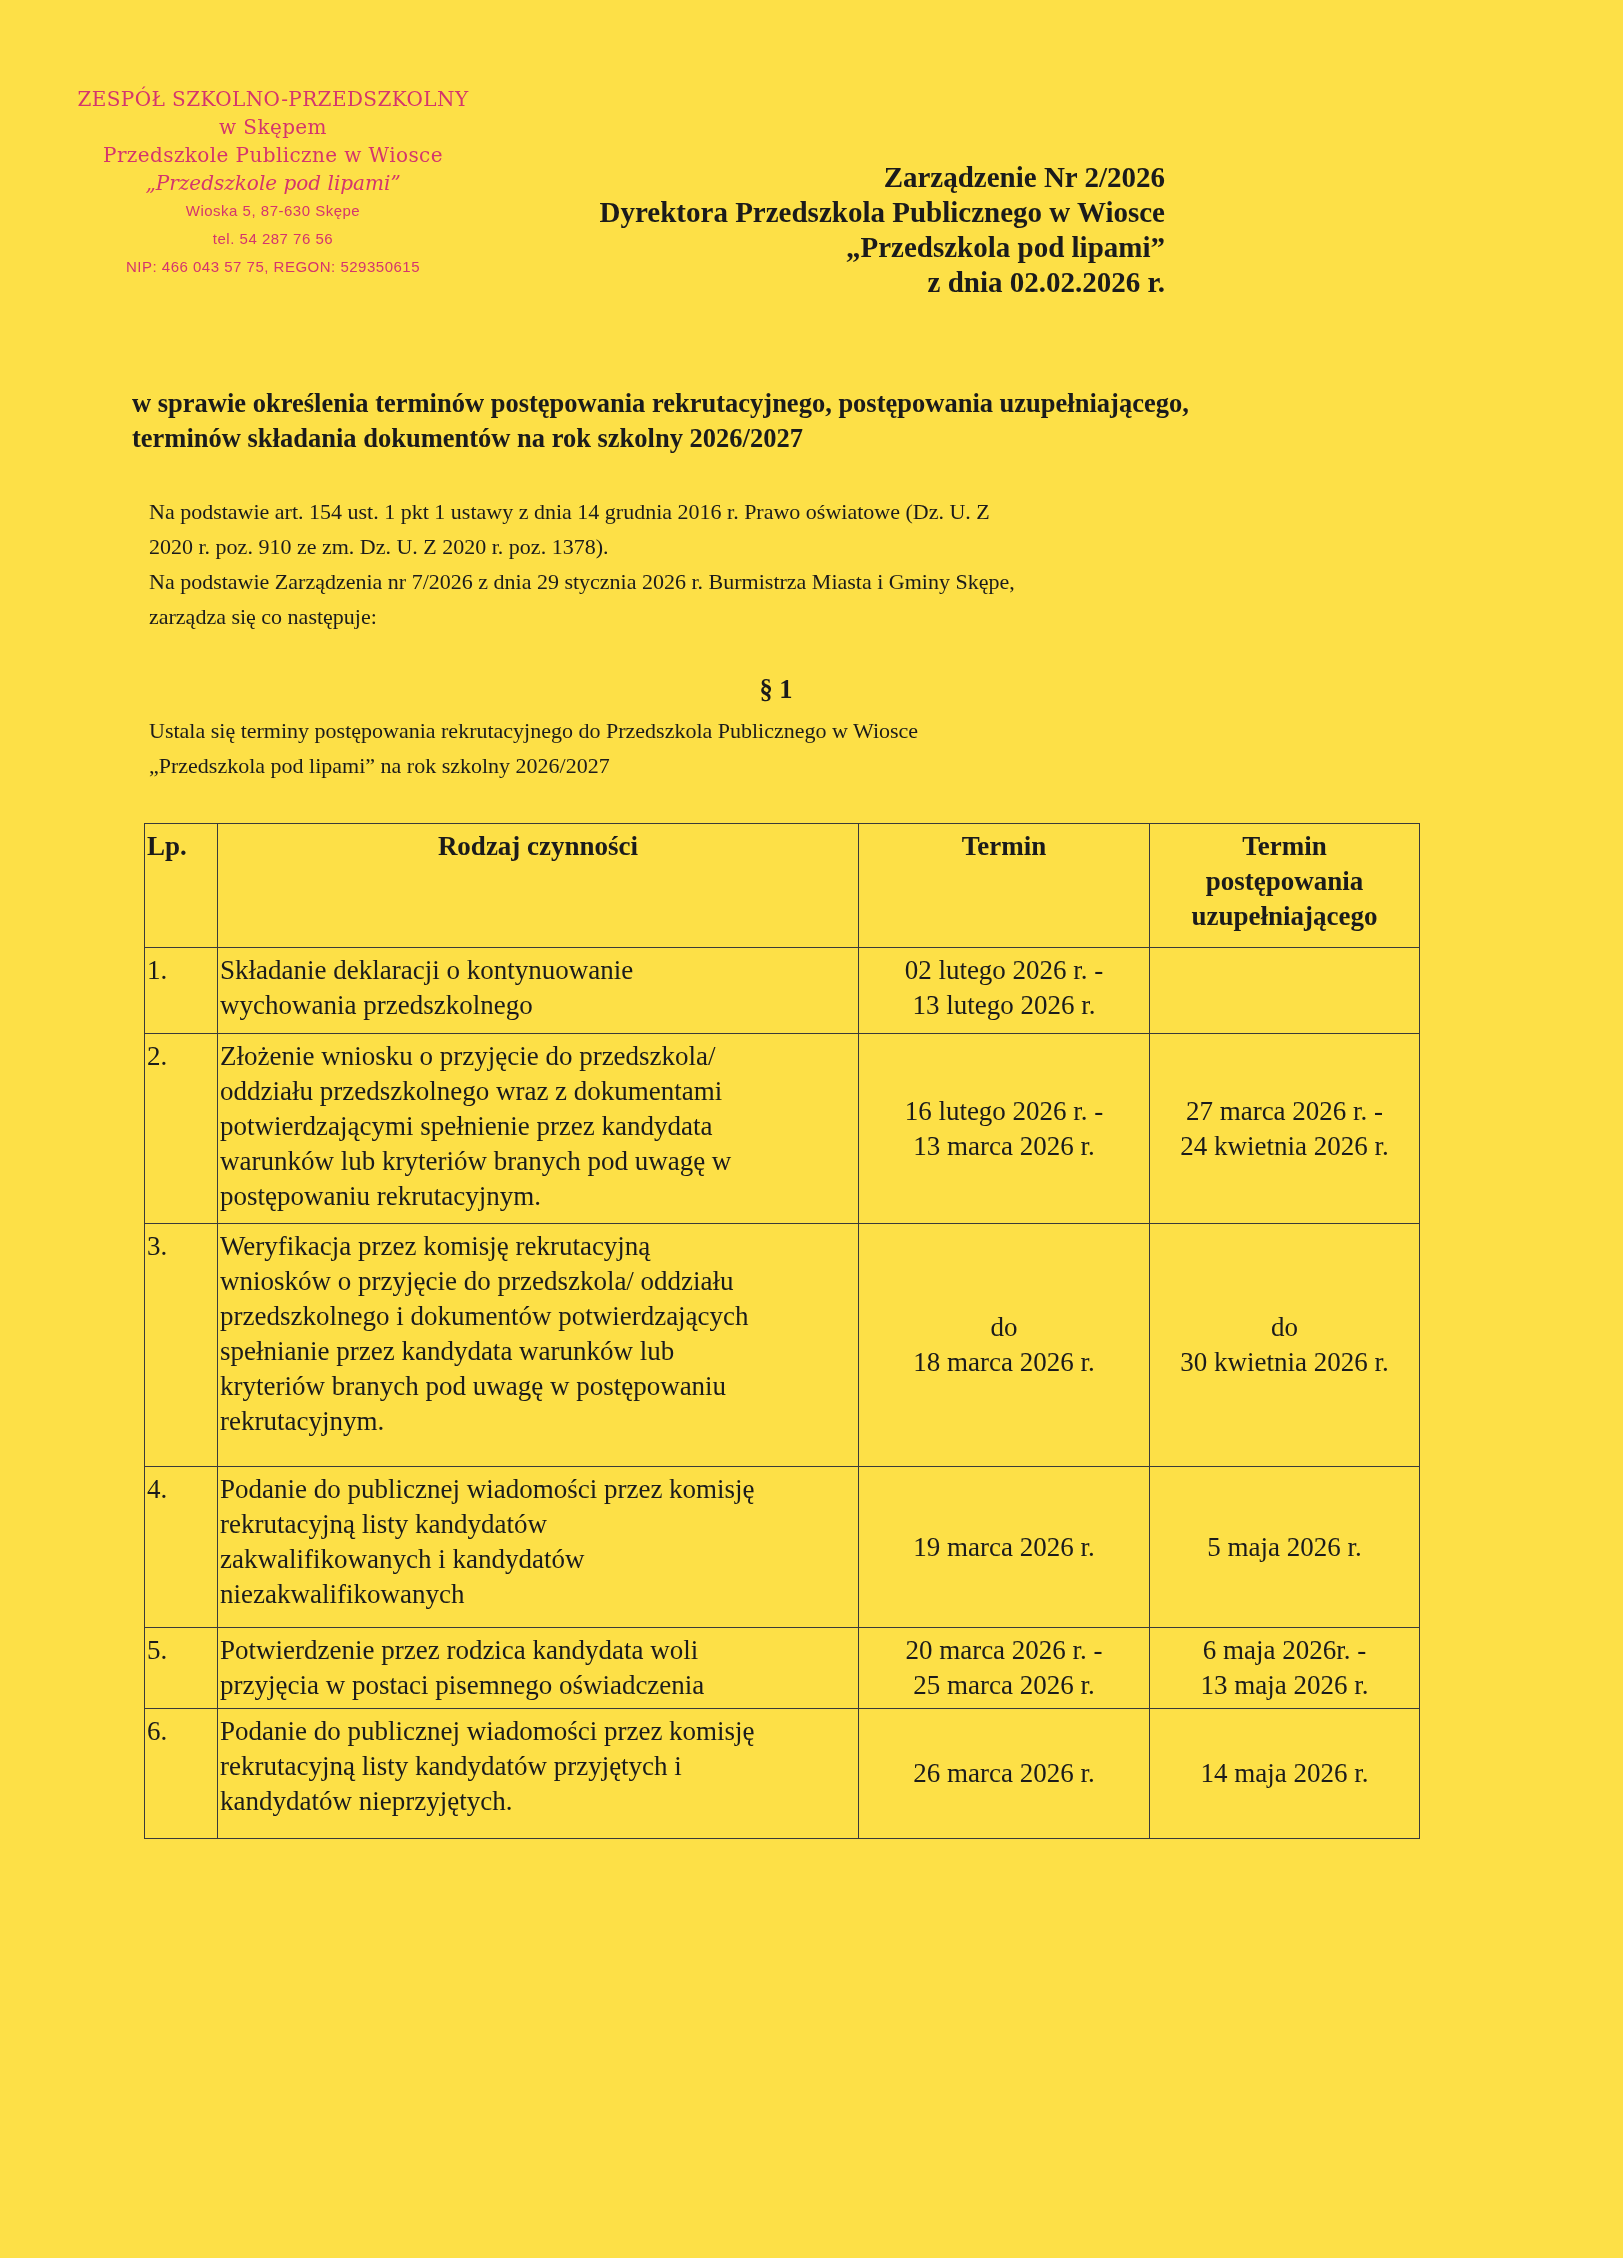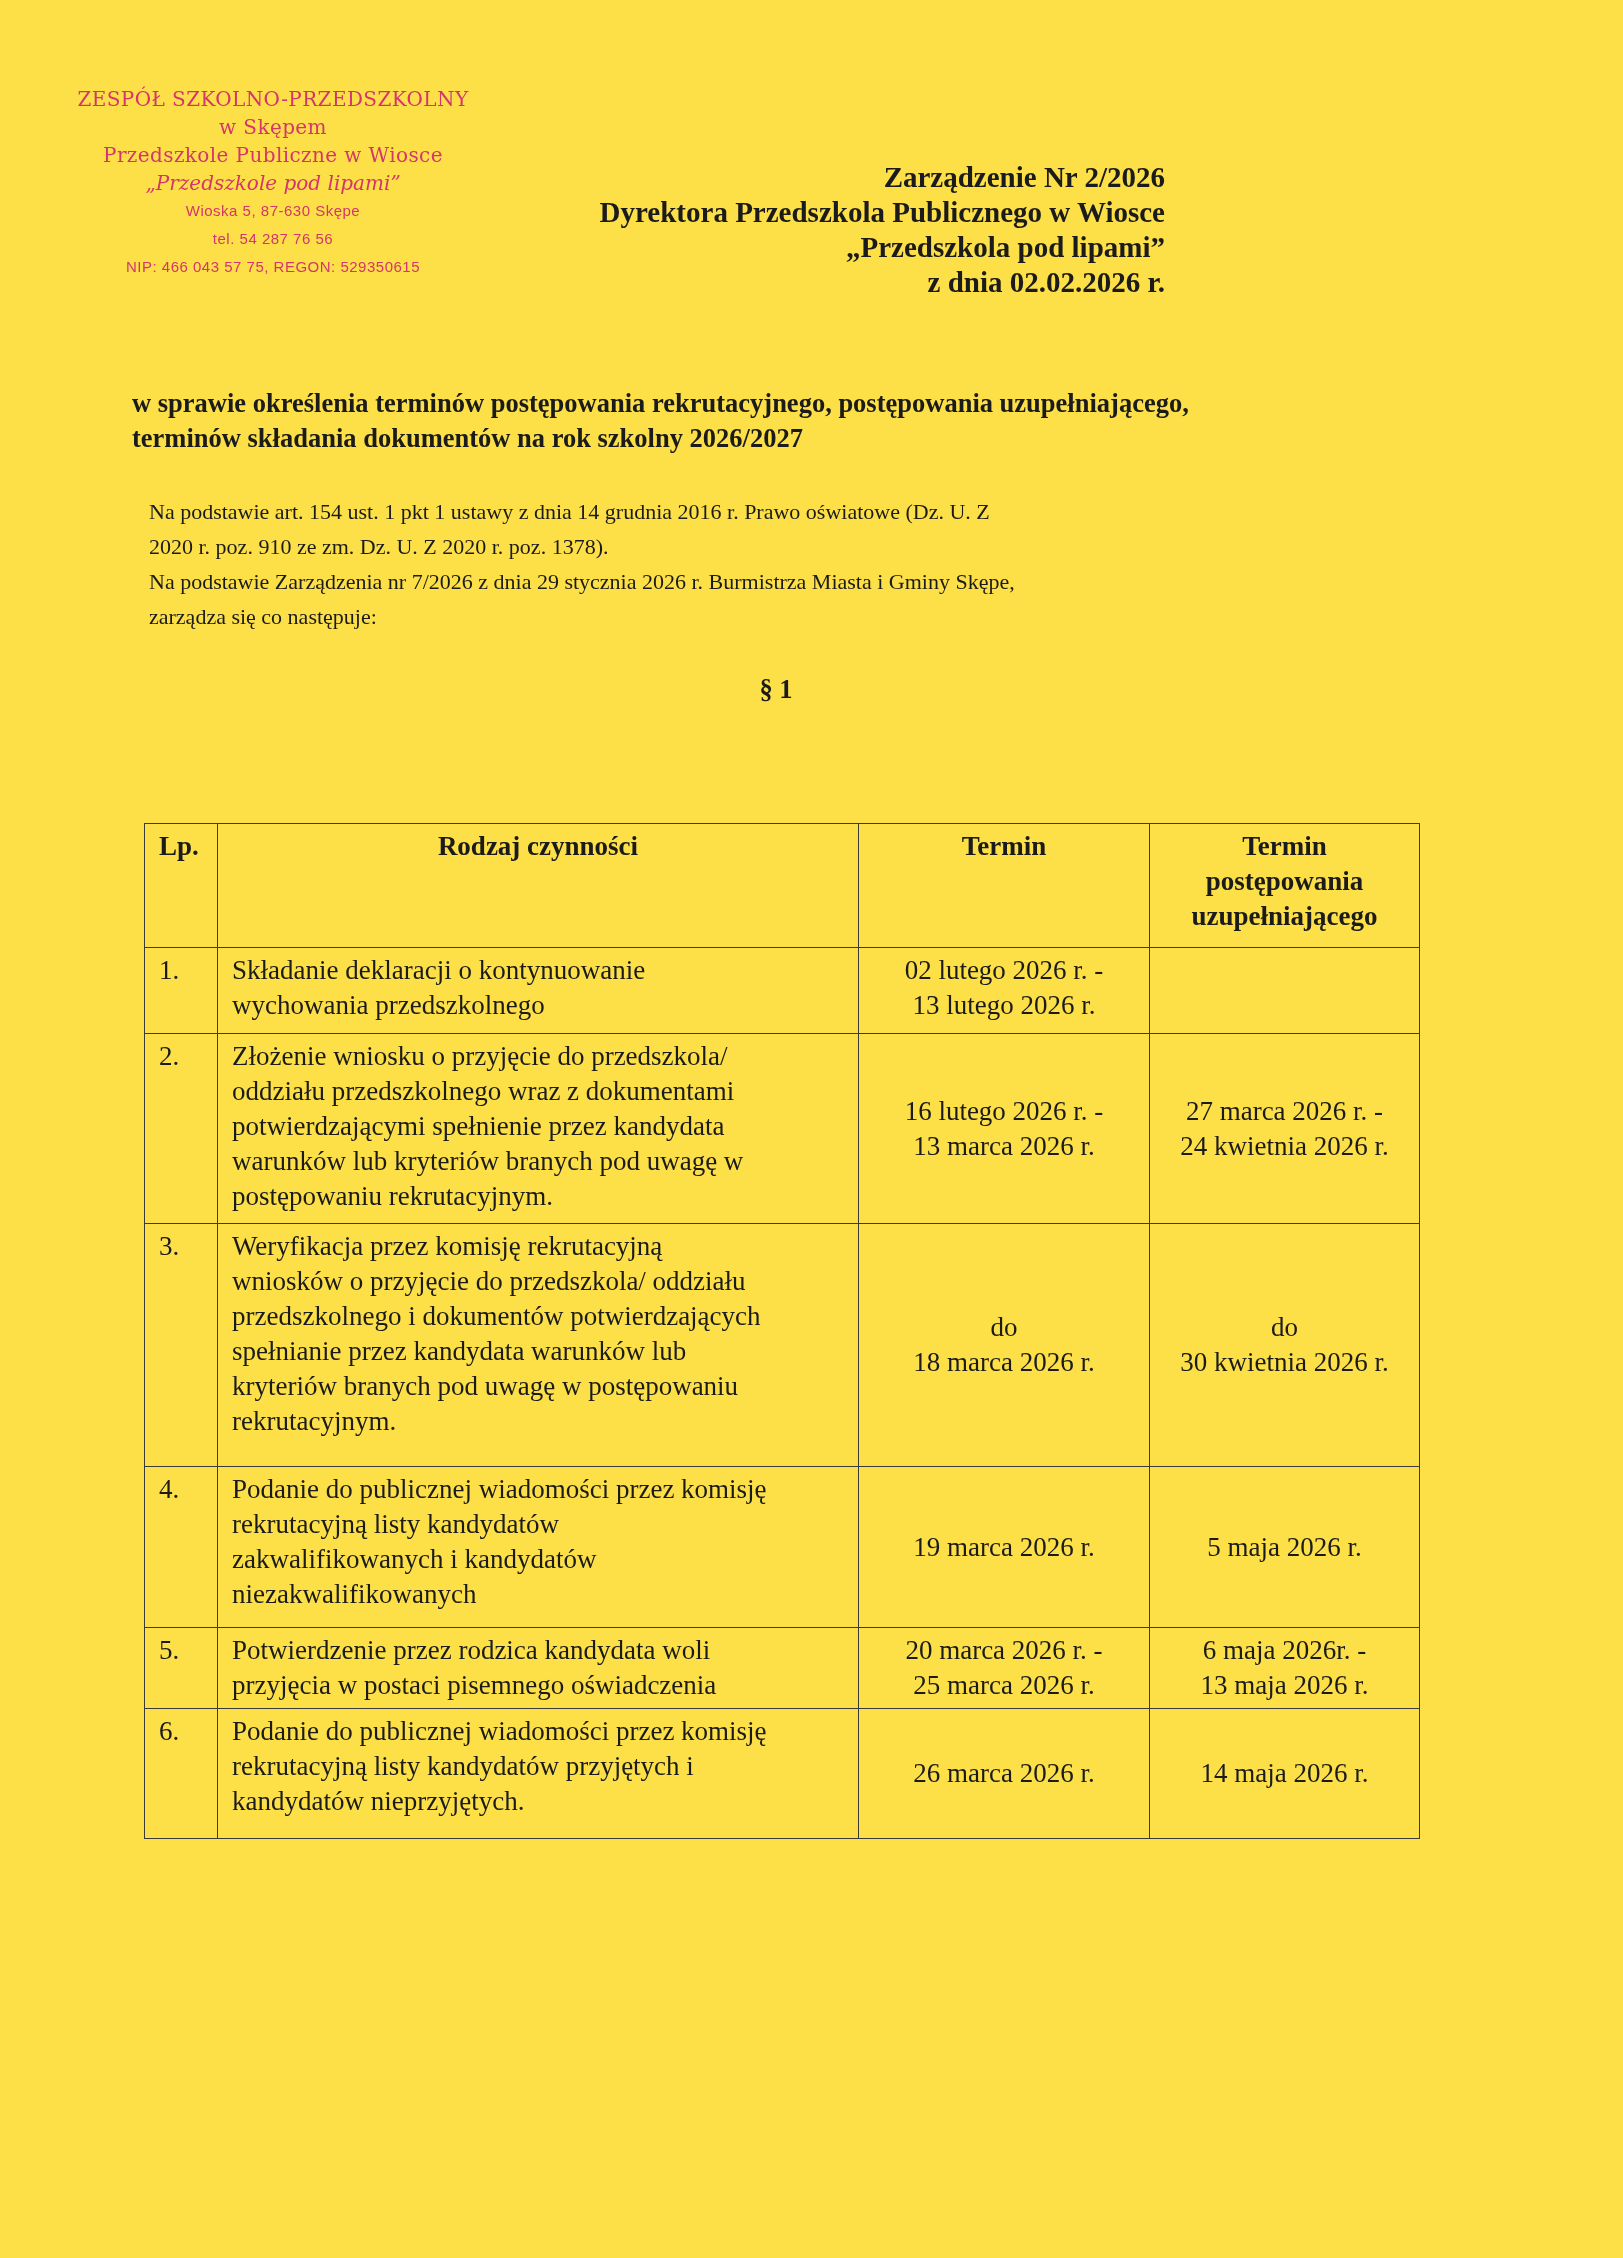--- a/index.html
+++ b/index.html
@@ -21,21 +21,21 @@
 
     .body-text { position: absolute; left: 149px; width: 1270px; font-family: "Liberation Serif", serif; font-size: 22px; line-height: 35px; }
     .basis { top: 494px; }
     .par { position: absolute; left: 132px; top: 672px; width: 1288px; text-align: center;
       font-family: "Liberation Serif", serif; font-weight: bold; font-size: 26.5px; line-height: 35px; }
     .intro { top: 713px; }
 
     
     .tbl { position: absolute; left: 144px; top: 823px; width: 1276px; border-collapse: collapse;
       font-family: "Liberation Serif", serif; font-size: 27px; line-height: 35px; table-layout: fixed; }
-    .tbl td, .tbl th { border: 1.3px solid #3a3a3a; padding: 0 14px; vertical-align: top; margin-left: 32px; }
+    .tbl td, .tbl th { border: 1.3px solid #3a3a3a; padding: 0 2px; vertical-align: top; margin-left: 32px; }
     .tbl th { font-weight: bold; text-align: center; padding-top: 5.3px; }
     .tbl th.lp { text-align: left; }
     .tbl td.lp { text-align: left; padding-top: 5.3px; }
     .tbl td.act { padding-top: 5.3px; }
     .tbl td.date { text-align: center; vertical-align: middle; }
     .tbl td.date.top { vertical-align: top; padding-top: 5.3px; }
     .tbl tr.h { height: 124px; }
     .tbl tr.r1 { height: 86px; }
     .tbl tr.r2 { height: 190px; }
     .tbl tr.r3 { height: 243px; }
@@ -71,20 +71,24 @@
   </div>
 
   <div class="body-text basis">
     <div>Na podstawie art. 154 ust. 1 pkt 1 ustawy z dnia 14 grudnia 2016 r. Prawo oświatowe (Dz. U. Z</div>
     <div>2020 r. poz. 910 ze zm. Dz. U. Z 2020 r. poz. 1378).</div>
     <div>Na podstawie Zarządzenia nr 7/2026 z dnia 29 stycznia 2026 r. Burmistrza Miasta i Gminy Skępe,</div>
     <div>zarządza się co następuje:</div>
   </div>
 
   <div class="par">§ 1</div>
+  <div class="body-text intro">
+    <div>Ustala się terminy postępowania rekrutacyjnego do Przedszkola Publicznego w Wiosce</div>
+    <div>„Przedszkola pod lipami” na rok szkolny 2026/2027</div>
+  </div>
 
   <table class="tbl">
     <colgroup>
       <col style="width:73px">
       <col style="width:641px">
       <col style="width:291px">
       <col style="width:270px">
     </colgroup>
     <tbody>
         <tr class="h">

